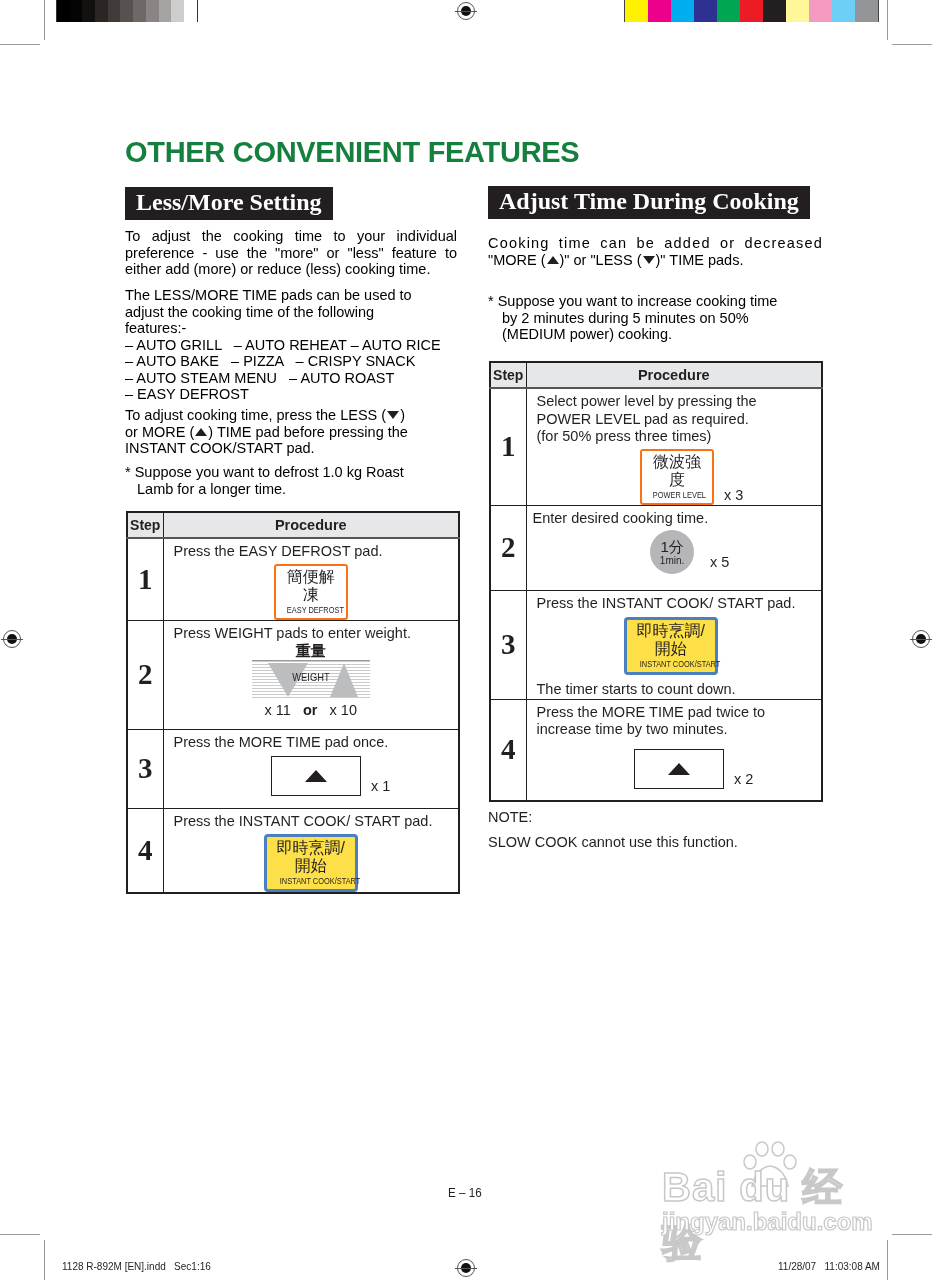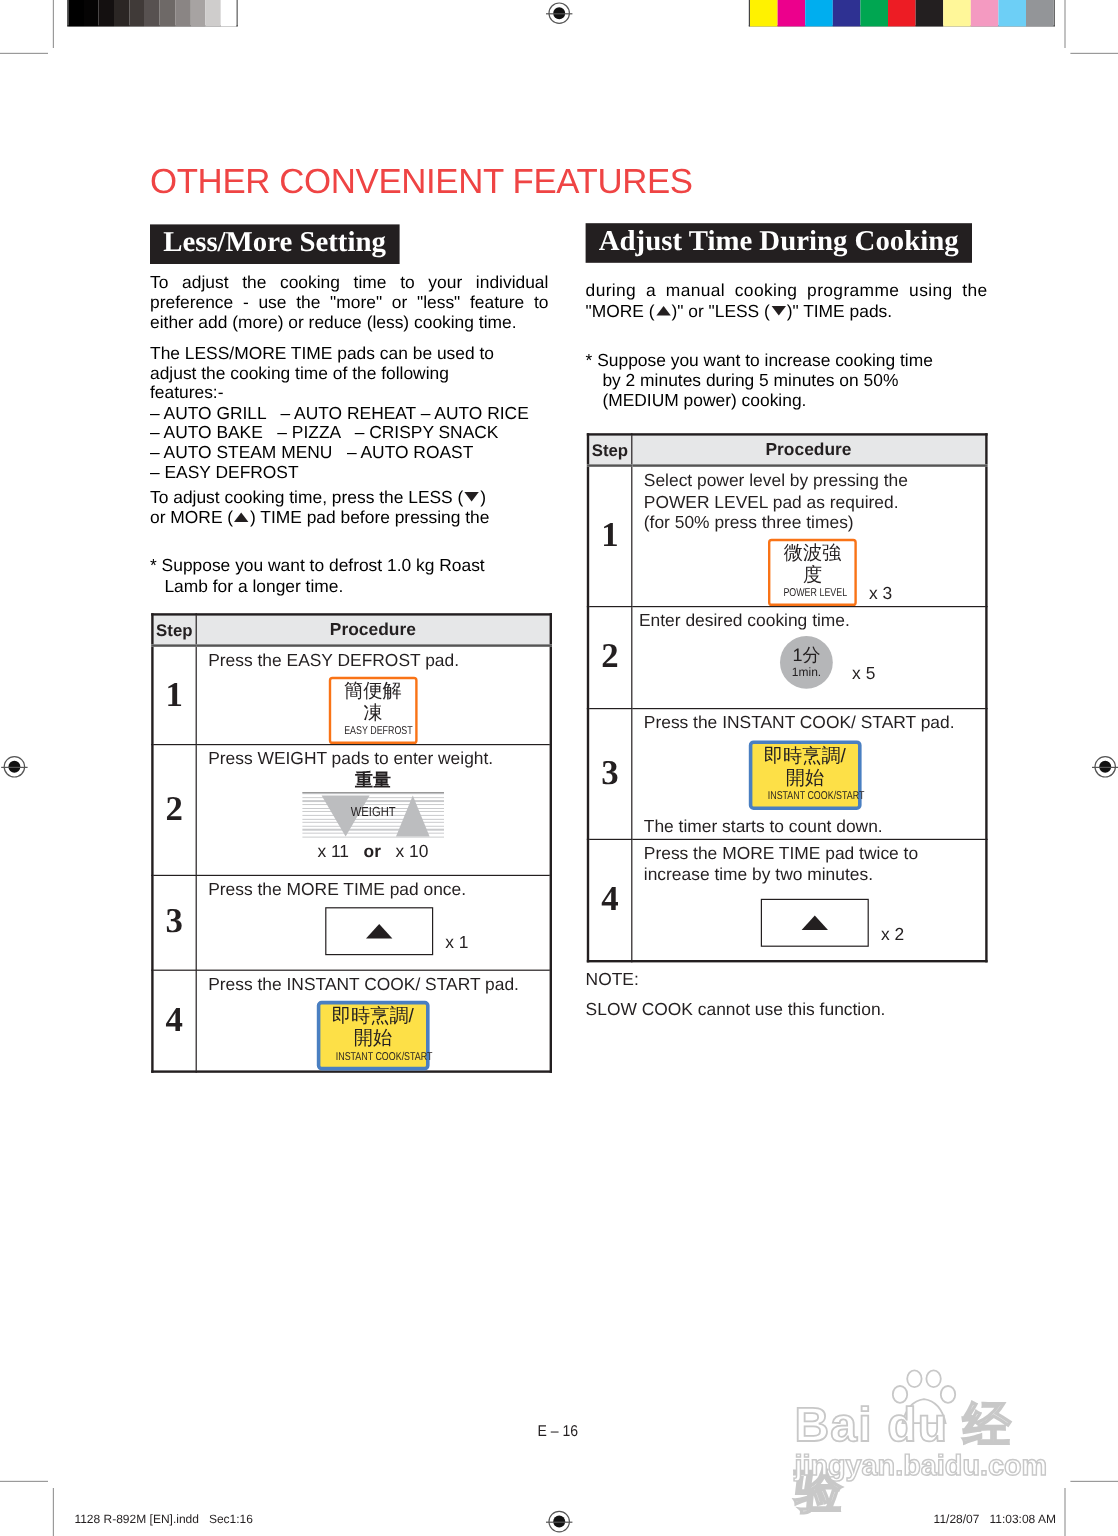--- a/index.html
+++ b/index.html
@@ -9,21 +9,21 @@
   
   .bar-gray { position: absolute; top: 0; left: 56px; height: 22px; display: flex; border-bottom: 1px solid #333; border-left: 1px solid #333; border-right: 1px solid #333; }
   .bar-gray div, .bar-color div { width: 12.7px; height: 22px; }
   .bar-color { position: absolute; top: 0; left: 624px; height: 22px; display: flex; border: 1px solid #444; border-top: none; }
   .bar-color div { width: 23px; }
   .crop { position: absolute; background: #9a9a9a; }
   .reg { position: absolute; width: 18px; height: 18px; border-radius: 50%; border: 1px solid #555; display: flex; align-items: center; justify-content: center; }
   .reg::before { content: ""; width: 10px; height: 10px; border-radius: 50%; background: #111; }
   .reg::after { content: ""; position: absolute; left: -3px; right: -3px; top: 8px; height: 1px; background: #555; }
 
-  .page-title { position: absolute; left: 125px; top: 136px; font-size: 29px; font-weight: normal; letter-spacing: -0.3px; color: #ef4444; }
+  .page-title { position: absolute; left: 125px; top: 136px; font-size: 29px; font-weight: bold; letter-spacing: -0.3px; color: #15803d; }
 
   .section-head { position: absolute; background: #231f20; color: #fff; font-family: "Liberation Serif", serif; font-weight: bold; font-size: 24px; padding: 1px 11px 3px 11px; line-height: 29px; }
 
   .para { position: absolute; font-size: 14.5px; line-height: 16.5px; color: #000000; }
   .justify { text-align: justify; text-align-last: justify; }
   .justify-lines span { display: block; text-align: justify; text-align-last: justify; }
   .spread span { display: block; }
   .tri-up { display: inline-block; width: 0; height: 0; border-left: 6px solid transparent; border-right: 6px solid transparent; border-bottom: 8px solid #231f20; vertical-align: 1px; margin: 0 1px; }
   .tri-down { display: inline-block; width: 0; height: 0; border-left: 6px solid transparent; border-right: 6px solid transparent; border-top: 8px solid #231f20; vertical-align: 1px; margin: 0 1px; }
 
@@ -124,20 +124,21 @@
   <span>features:-</span>
   <span style="white-space:pre;">– AUTO GRILL   – AUTO REHEAT – AUTO RICE</span>
   <span style="white-space:pre;">– AUTO BAKE   – PIZZA   – CRISPY SNACK</span>
   <span style="white-space:pre;">– AUTO STEAM MENU   – AUTO ROAST</span>
   <span style="white-space:pre;">– EASY DEFROST</span>
 </div>
 
 <div class="para" style="left:125px; top:407px; width:340px;">
   <div><span>To adjust cooking time, press the LESS (</span><span class="tri-down"></span><span>)</span></div>
   <div><span>or MORE (</span><span class="tri-up"></span><span>) TIME pad before pressing the</span></div>
+  <div>INSTANT COOK/START pad.</div>
 </div>
 
 <div class="para" style="left:125px; top:464px; width:340px;">
   <div>* Suppose you want to defrost 1.0 kg Roast</div>
   <div style="padding-left:12px;">Lamb for a longer time.</div>
 </div>
 
 <table class="proc" style="left:126px; top:511px; width:334px;">
   <colgroup>
       <col style="width:36px">
@@ -202,21 +203,21 @@
         </div>
       </div>
     </td>
   </tr>
 </tbody>
   </table>
 
 <div class="section-head" style="left:488px; top:186px;">Adjust Time During Cooking</div>
 
 <div class="para" style="left:488px; top:235px; width:335px; letter-spacing:0.3px;">
-  <div class="justify">during a manual cooking programme using the</div>
+  <div class="justify" style="letter-spacing:1.2px;">Cooking time can be added or decreased</div>
   <div style="letter-spacing:0;"><span>"MORE (</span><span class="tri-up"></span><span>)" or "LESS (</span><span class="tri-down"></span><span>)" TIME pads.</span></div>
 </div>
 
 <div class="para" style="left:488px; top:293px; width:340px;">
   <div>* Suppose you want to increase cooking time</div>
   <div style="padding-left:14px;">by 2 minutes during 5 minutes on 50%</div>
   <div style="padding-left:14px;">(MEDIUM power) cooking.</div>
 </div>
 
 <table class="proc" style="left:489px; top:361px; width:334px;">

